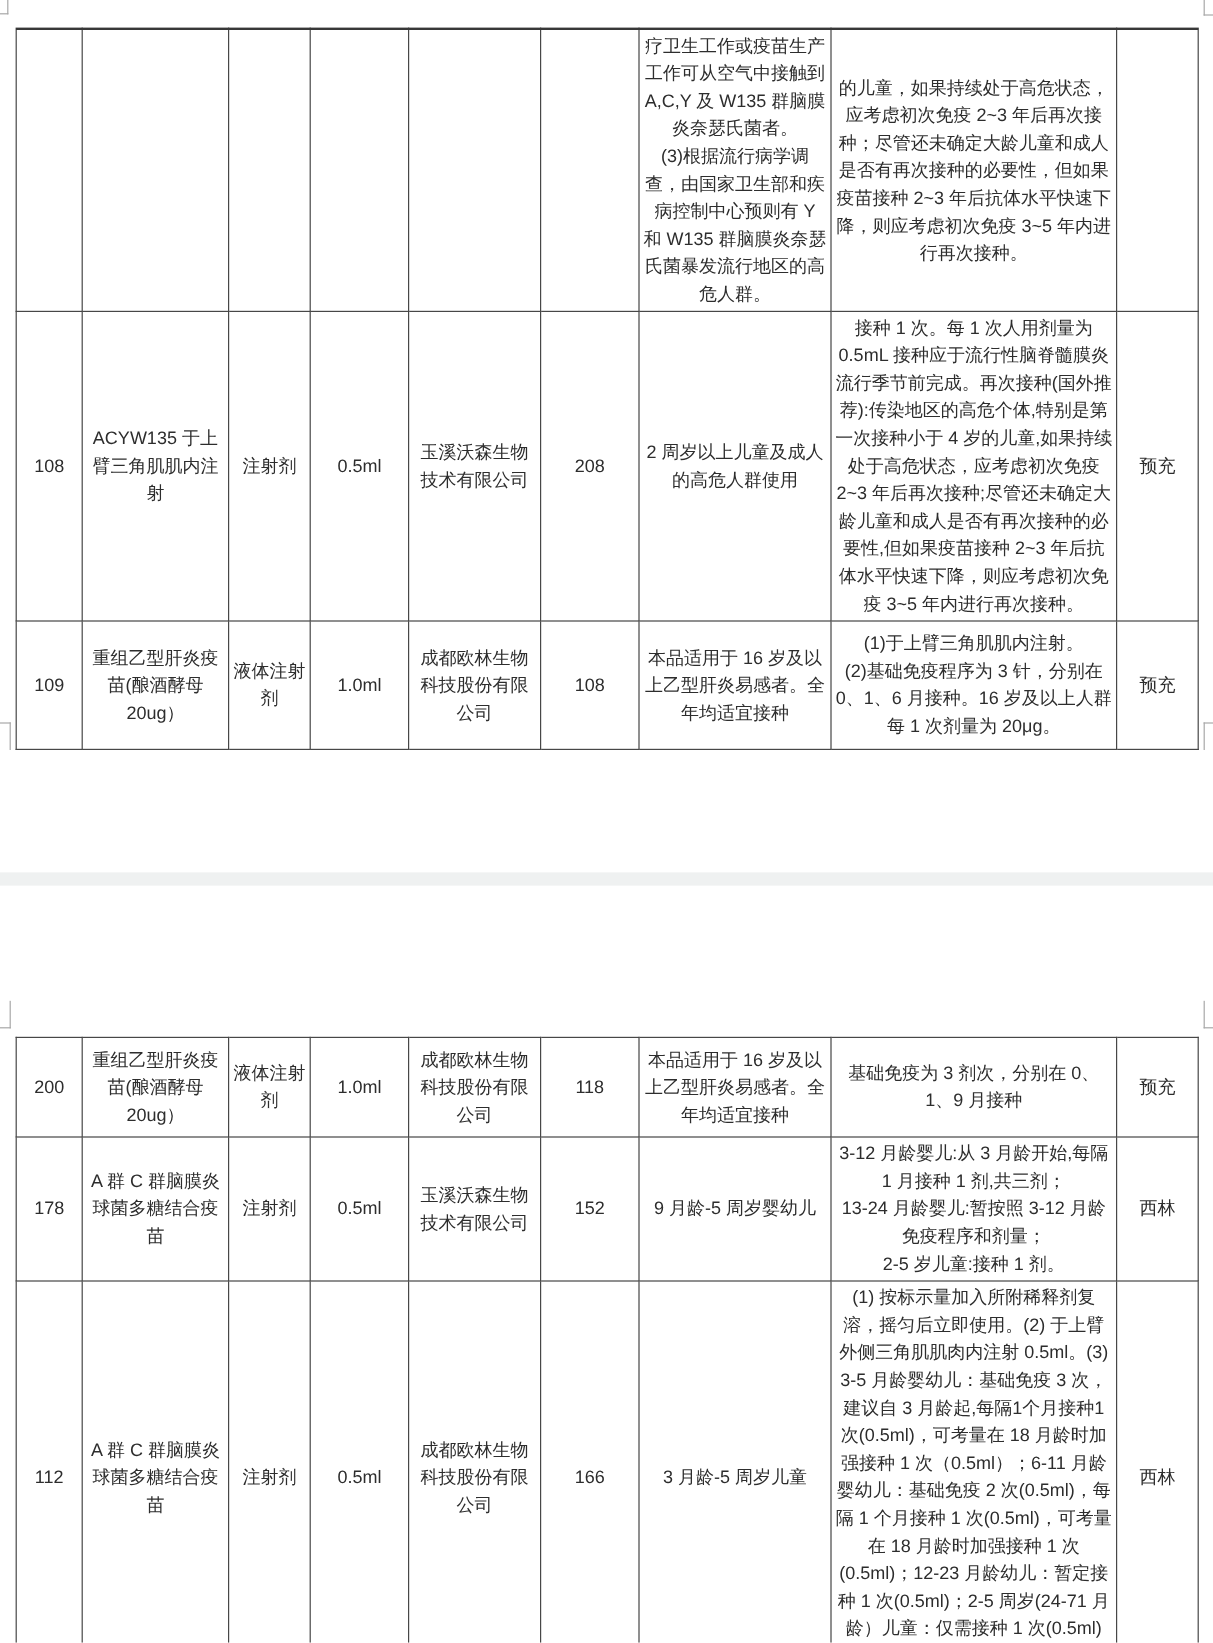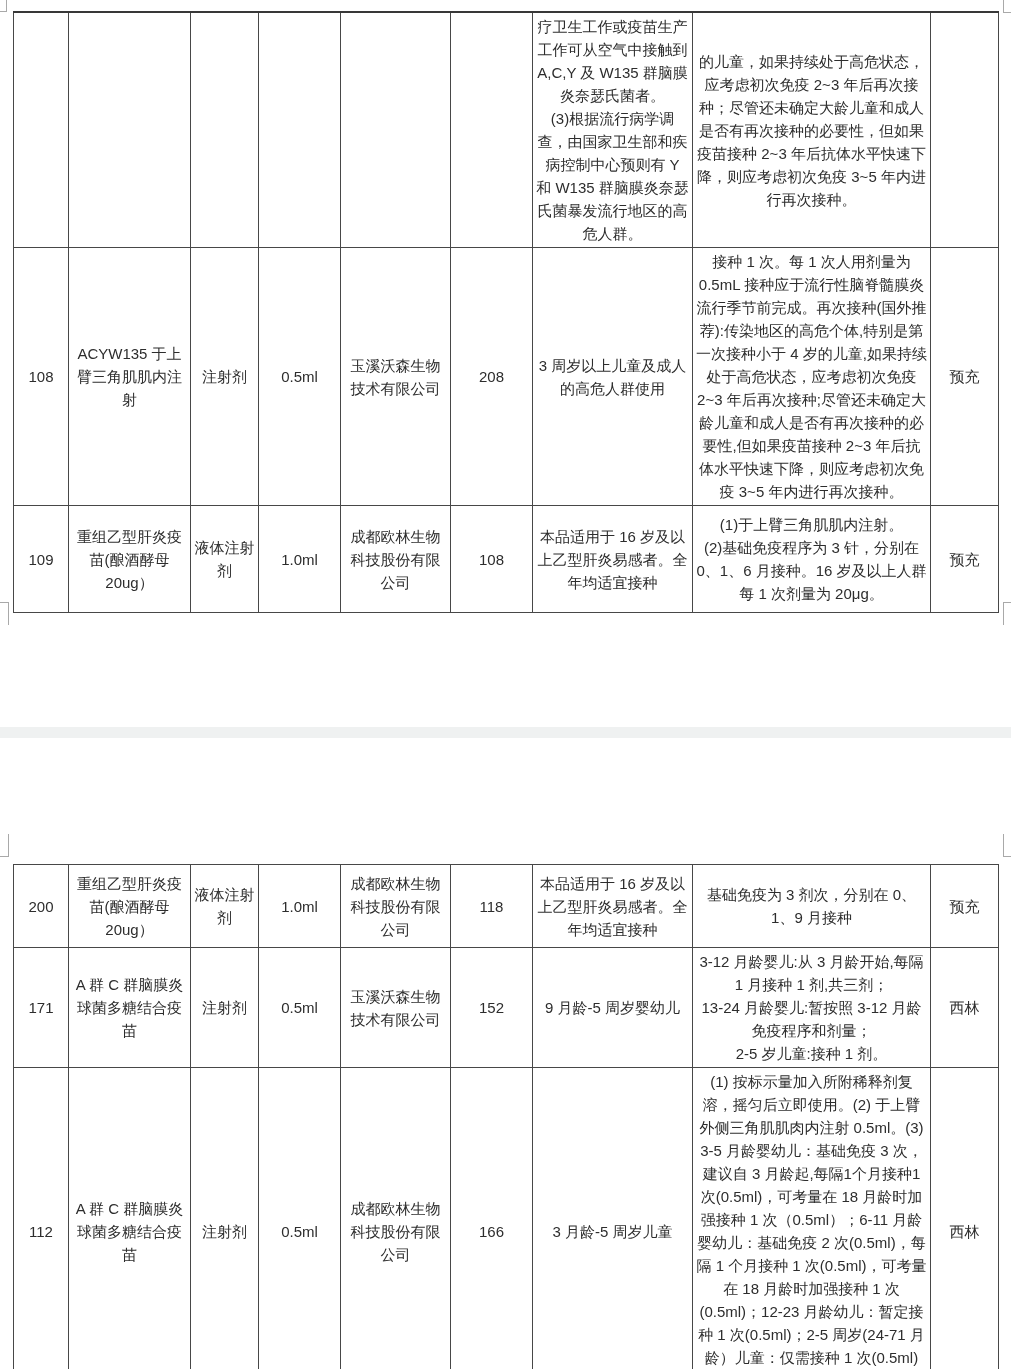--- a/index.html
+++ b/index.html
@@ -30,21 +30,21 @@
   .mark-tl-p2 { left: 0;      top: 834px; border-bottom: 1px solid #a9a9a9; border-right: 1px solid #a9a9a9; }
   .mark-tr-p2 { left: 1003px; top: 834px; border-bottom: 1px solid #a9a9a9; border-left: 1px solid #a9a9a9; }
 
   table.vax {
     position: absolute;
     left: 13px;
     width: 985px;
     border-collapse: collapse;
     table-layout: fixed;
   }
-  #table1 { top: 11px; }
+  #table1 { top: 23px; }
   #table2 { top: 864px; }
   #table1 { border-top: 2px solid #383838; }
   #table2 { border-bottom: 2px solid #383838; }
 
   table.vax td {
     border: 1px solid #474747;
     vertical-align: middle;
     text-align: center;
     font-size: 15px;
     line-height: 23px;
@@ -104,21 +104,21 @@
       <td>的儿童，如果持续处于高危状态，应考虑初次免疫 2~3 年后再次接种；尽管还未确定大龄儿童和成人是否有再次接种的必要性，但如果疫苗接种 2~3 年后抗体水平快速下降，则应考虑初次免疫 3~5 年内进行再次接种。</td>
       <td></td>
     </tr>
     <tr>
       <td>108</td>
       <td>ACYW135 于上臂三角肌肌内注射</td>
       <td>注射剂</td>
       <td>0.5ml</td>
       <td>玉溪沃森生物技术有限公司</td>
       <td>208</td>
-      <td>3 周岁以上儿童及成人的高危人群使用</td>
+      <td>2 周岁以上儿童及成人的高危人群使用</td>
       <td>接种 1 次。每 1 次人用剂量为 0.5mL 接种应于流行性脑脊髓膜炎流行季节前完成。再次接种(国外推荐):传染地区的高危个体,特别是第一次接种小于 4 岁的儿童,如果持续处于高危状态，应考虑初次免疫 2~3 年后再次接种;尽管还未确定大龄儿童和成人是否有再次接种的必要性,但如果疫苗接种 2~3 年后抗体水平快速下降，则应考虑初次免疫 3~5 年内进行再次接种。</td>
       <td>预充</td>
     </tr>
     <tr>
       <td>109</td>
       <td>重组乙型肝炎疫苗(酿酒酵母 20ug）</td>
       <td>液体注射剂</td>
       <td>1.0ml</td>
       <td>成都欧林生物科技股份有限公司</td>
       <td>108</td>
@@ -148,21 +148,21 @@
       <td>重组乙型肝炎疫苗(酿酒酵母 20ug）</td>
       <td>液体注射剂</td>
       <td>1.0ml</td>
       <td>成都欧林生物科技股份有限公司</td>
       <td>118</td>
       <td>本品适用于 16 岁及以上乙型肝炎易感者。全年均适宜接种</td>
       <td>基础免疫为 3 剂次，分别在 0、1、9 月接种</td>
       <td>预充</td>
     </tr>
     <tr>
-      <td>171</td>
+      <td>178</td>
       <td>A 群 C 群脑膜炎球菌多糖结合疫苗</td>
       <td>注射剂</td>
       <td>0.5ml</td>
       <td>玉溪沃森生物技术有限公司</td>
       <td>152</td>
       <td>9 月龄-5 周岁婴幼儿</td>
       <td>3-12 月龄婴儿:从 3 月龄开始,每隔 1 月接种 1 剂,共三剂；
 13-24 月龄婴儿:暂按照 3-12 月龄免疫程序和剂量；
 2-5 岁儿童:接种 1 剂。</td>
       <td>西林</td>

